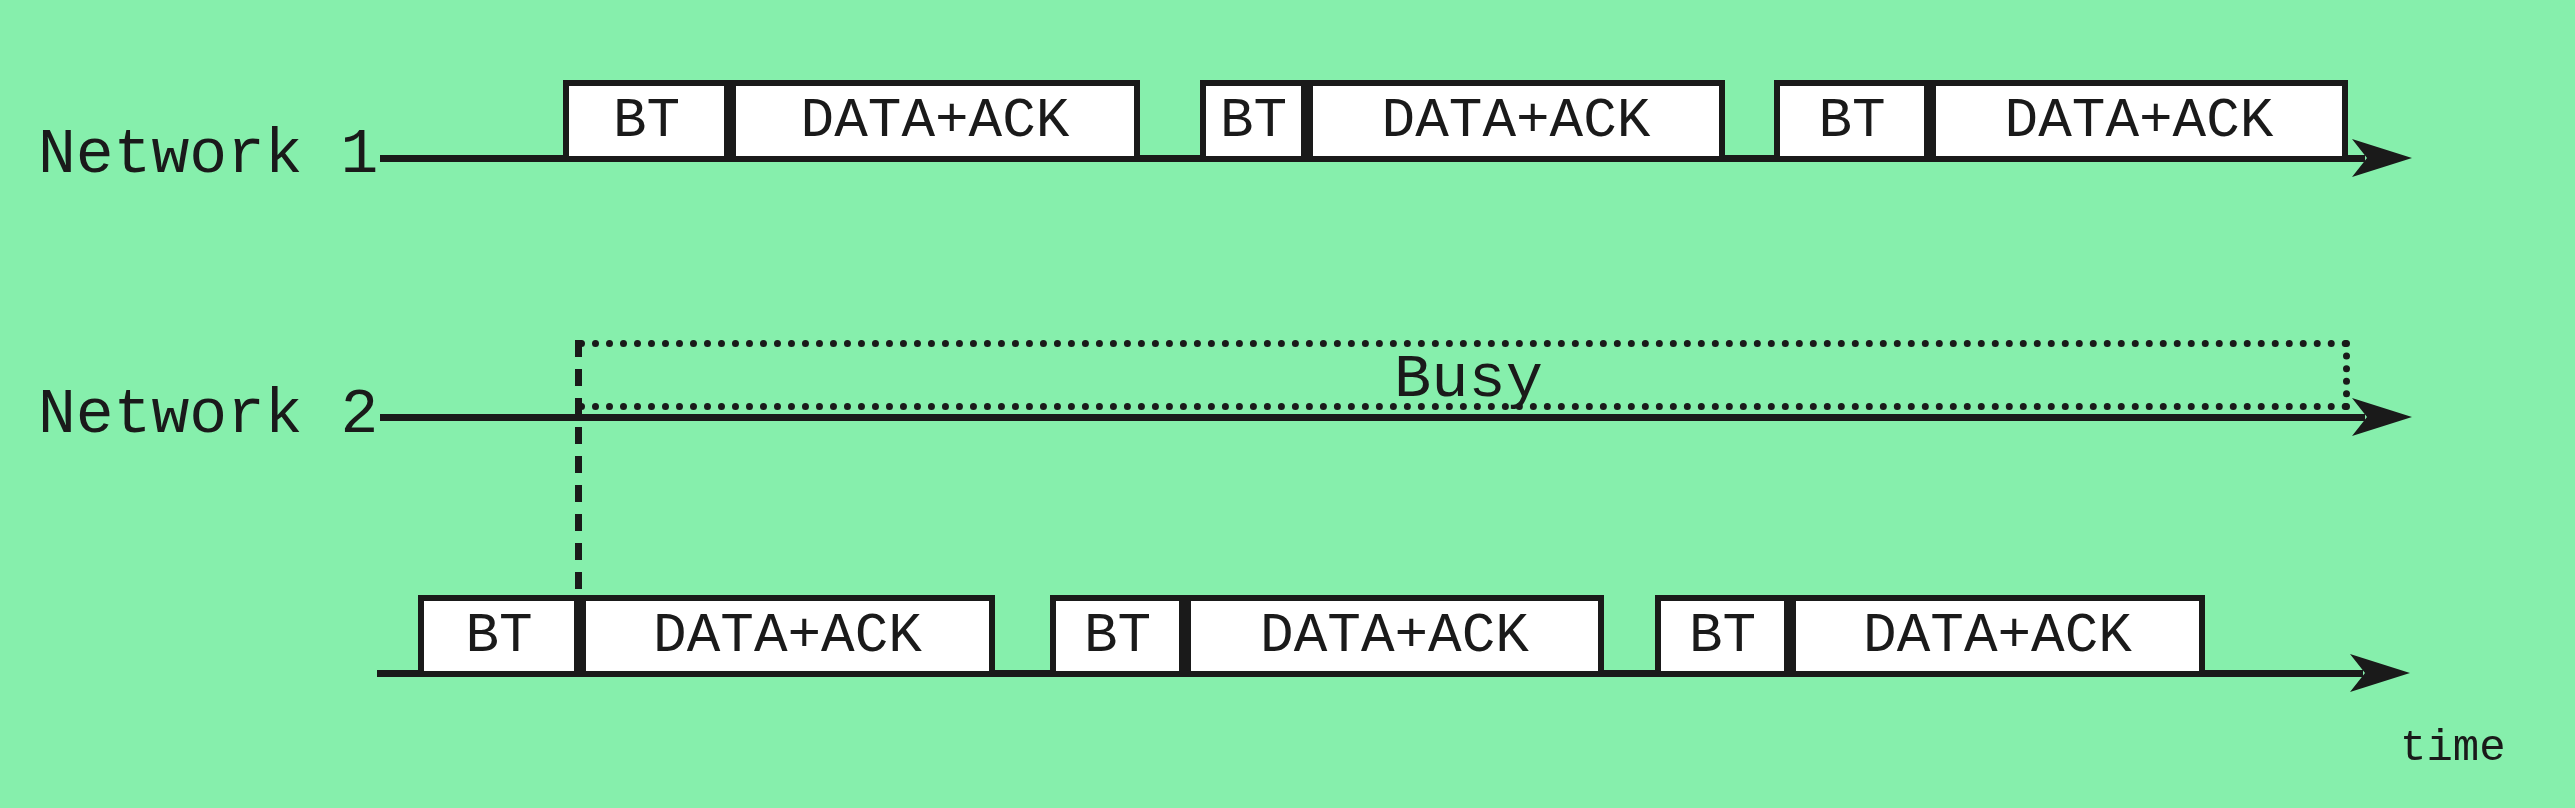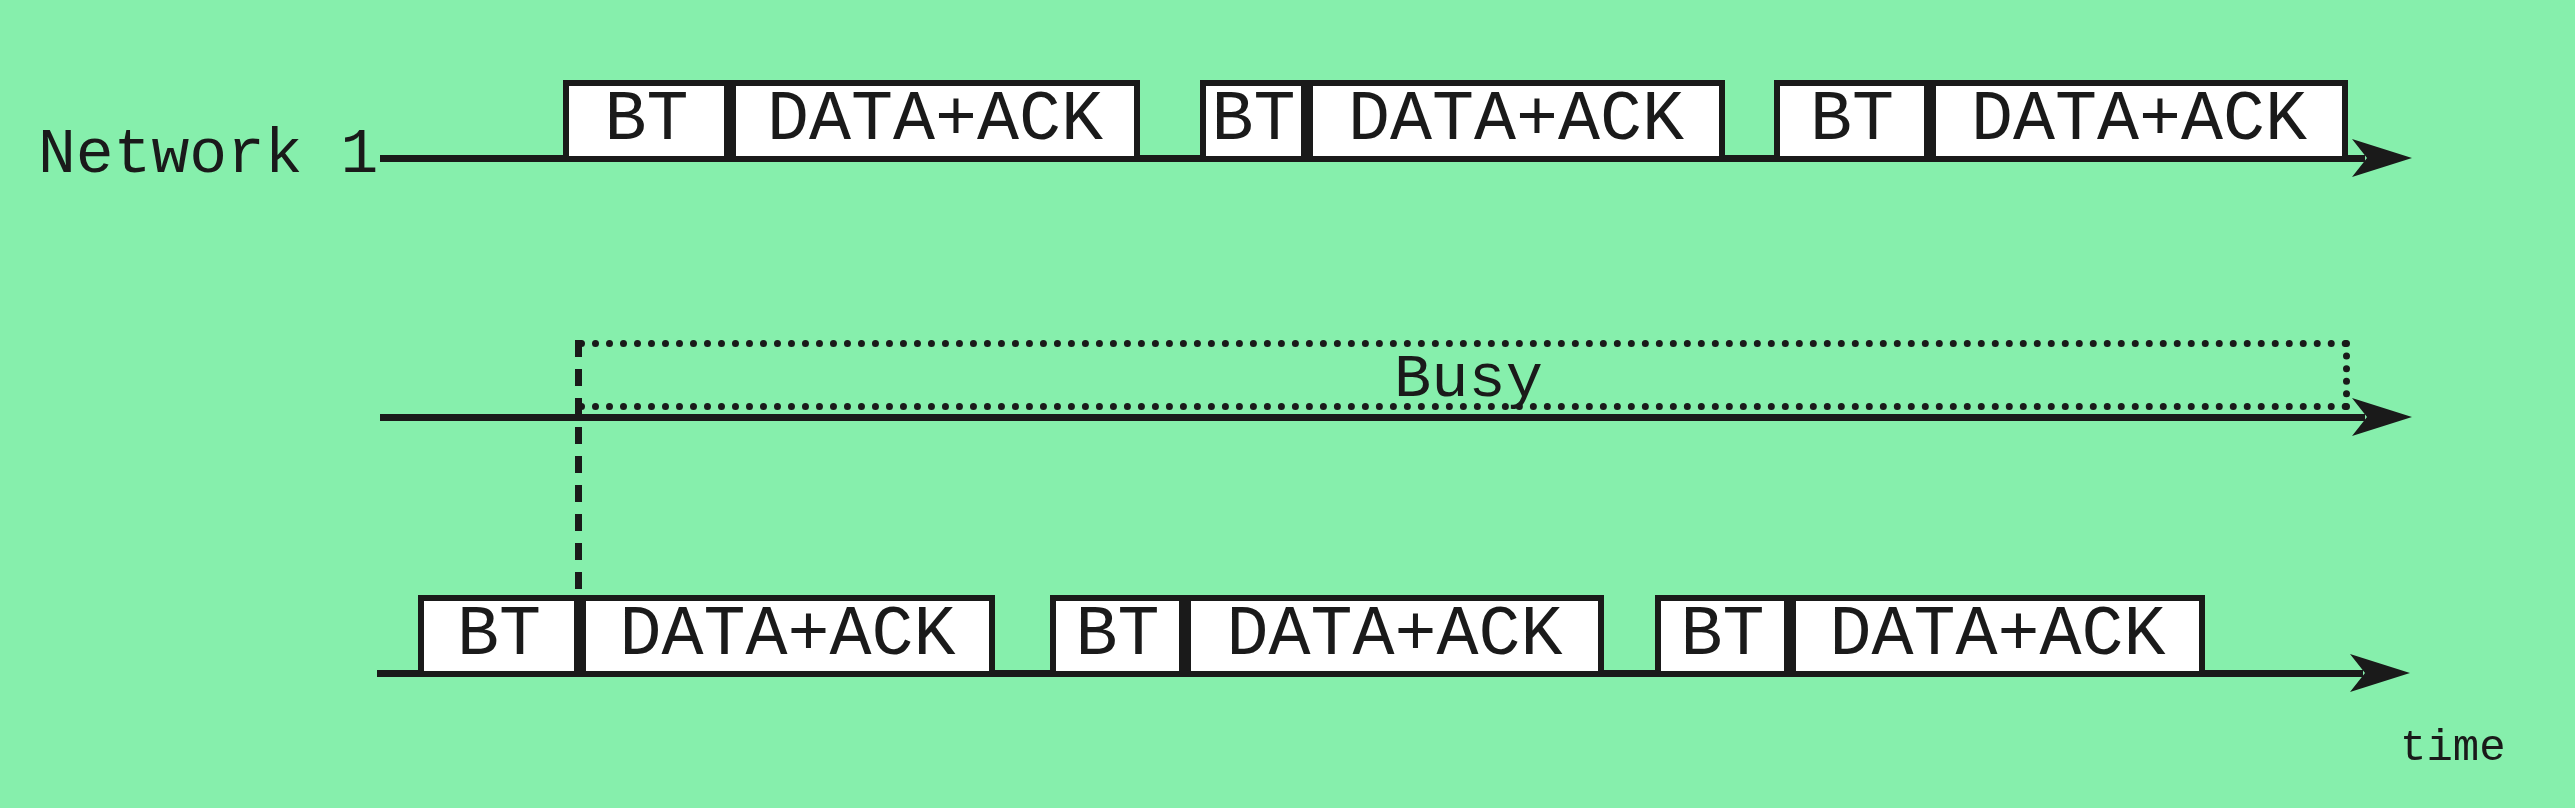--- a/index.html
+++ b/index.html
@@ -36,21 +36,21 @@
     height: 42px;
   }
   .seg-box {
     position: absolute;
     box-sizing: border-box;
     border: 6px solid #1a1a1a;
     background: #ffffff;
     display: flex;
     align-items: center;
     justify-content: center;
-    font-size: 70px;
+    font-size: 56px;
     line-height: 58px;
     white-space: nowrap;
     color: #1a1a1a;
   }
   .busy-box {
     position: absolute;
     box-sizing: border-box;
     border-top: 7px dotted #1a1a1a;
     border-right: 7px dotted #1a1a1a;
     border-bottom: 7px dotted #1a1a1a;
@@ -81,20 +81,21 @@
     line-height: 64px;
     color: #1a1a1a;
   }
 </style>
 </head>
 <body>
 
 <div id="canvas">
 
   <div class="net-label" style="top:124px;">Network 1</div>
+  <div class="net-label" style="top:384px;">Network 2</div>
 
   <div class="timeline-shaft" style="left:380px; top:155px; width:1985px;"></div>
   <div class="timeline-shaft" style="left:380px; top:414px; width:1985px;"></div>
   <div class="timeline-shaft" style="left:377px; top:670px; width:1986px;"></div>
 
   <svg class="arrowhead" style="left:2352px; top:137px;" viewBox="0 0 62 42">
     <polygon points="0,2 60,21 0,40 15,21" fill="#1a1a1a"></polygon>
   </svg>
   <svg class="arrowhead" style="left:2352px; top:396px;" viewBox="0 0 62 42">
     <polygon points="0,2 60,21 0,40 15,21" fill="#1a1a1a"></polygon>

